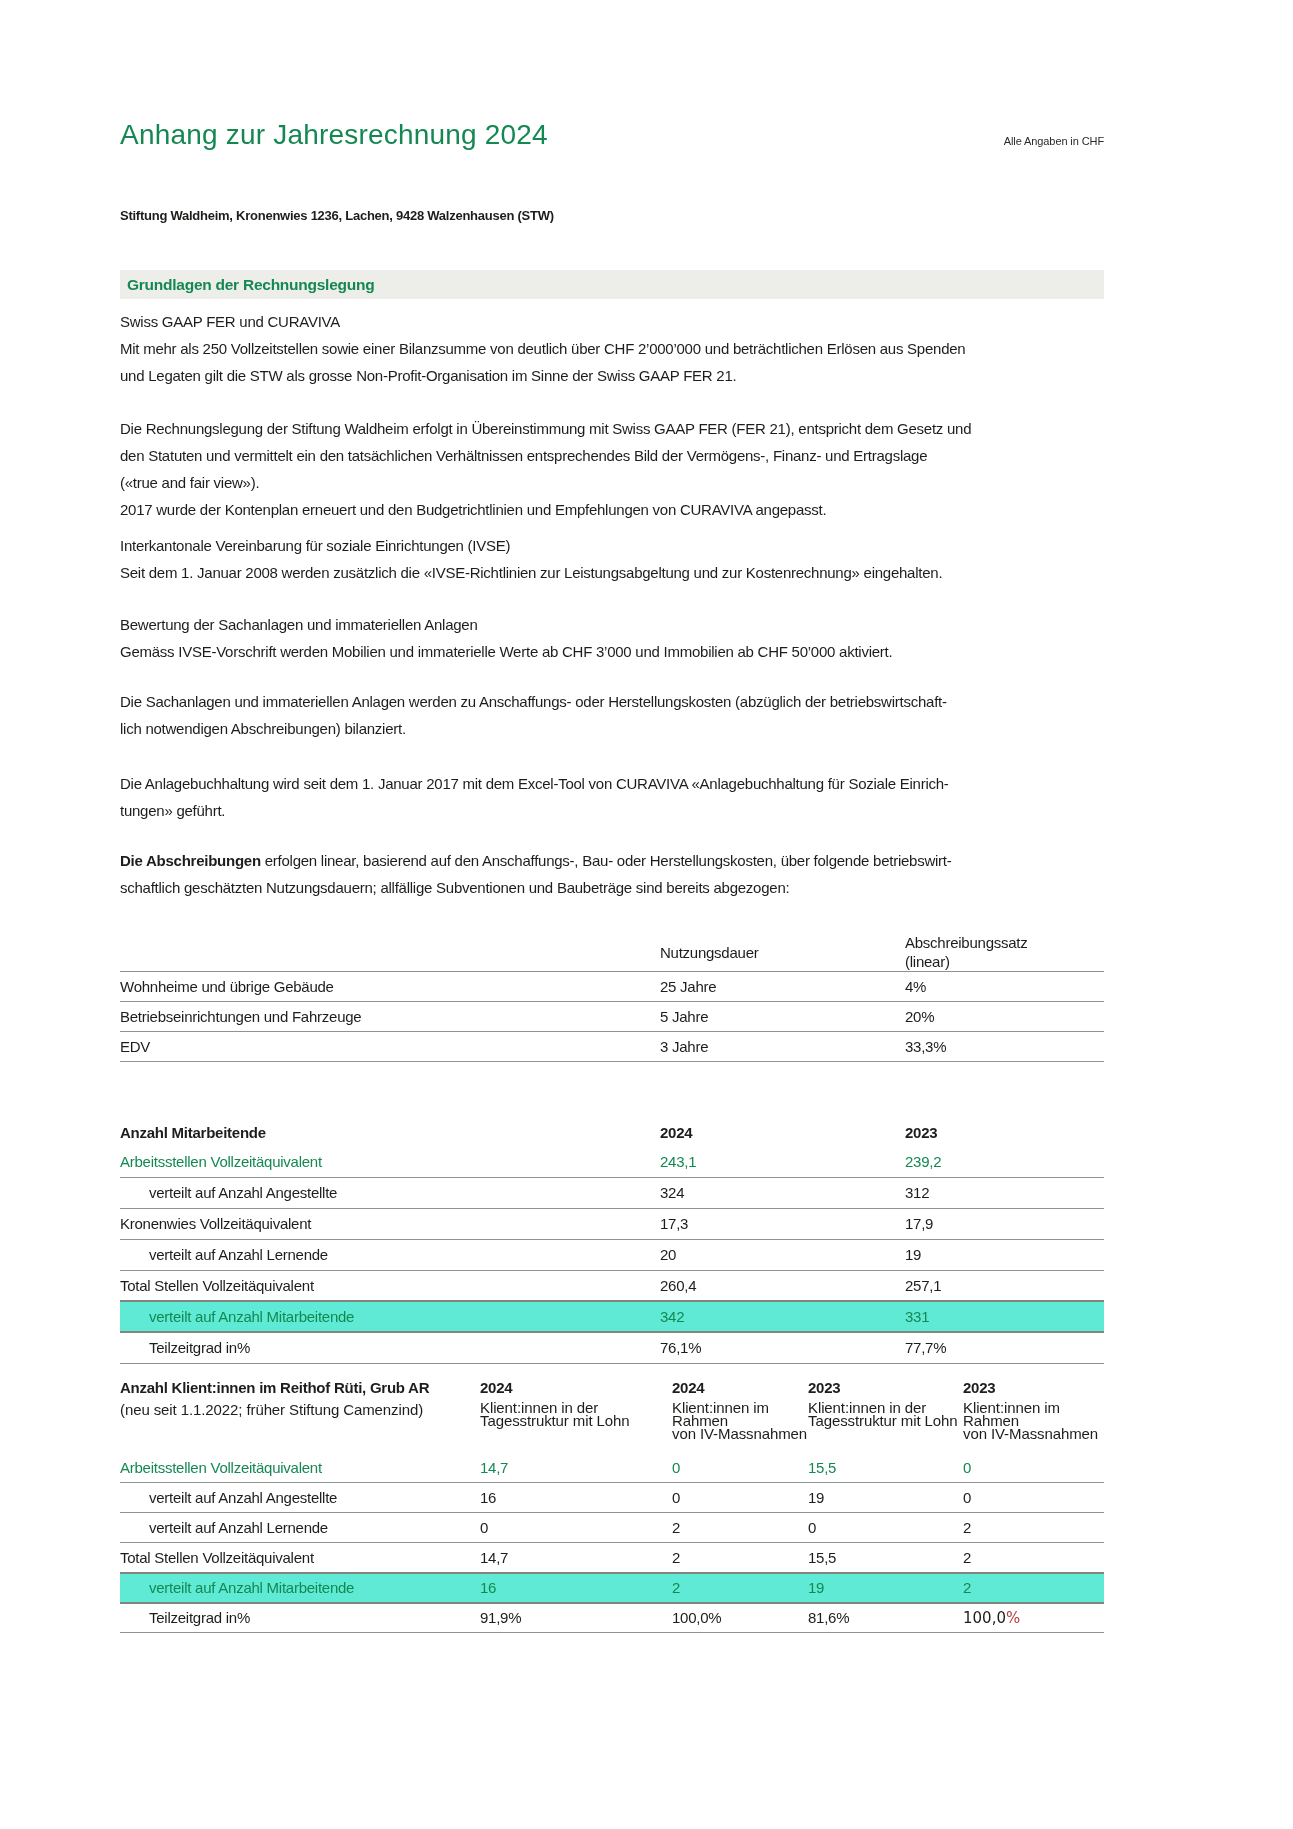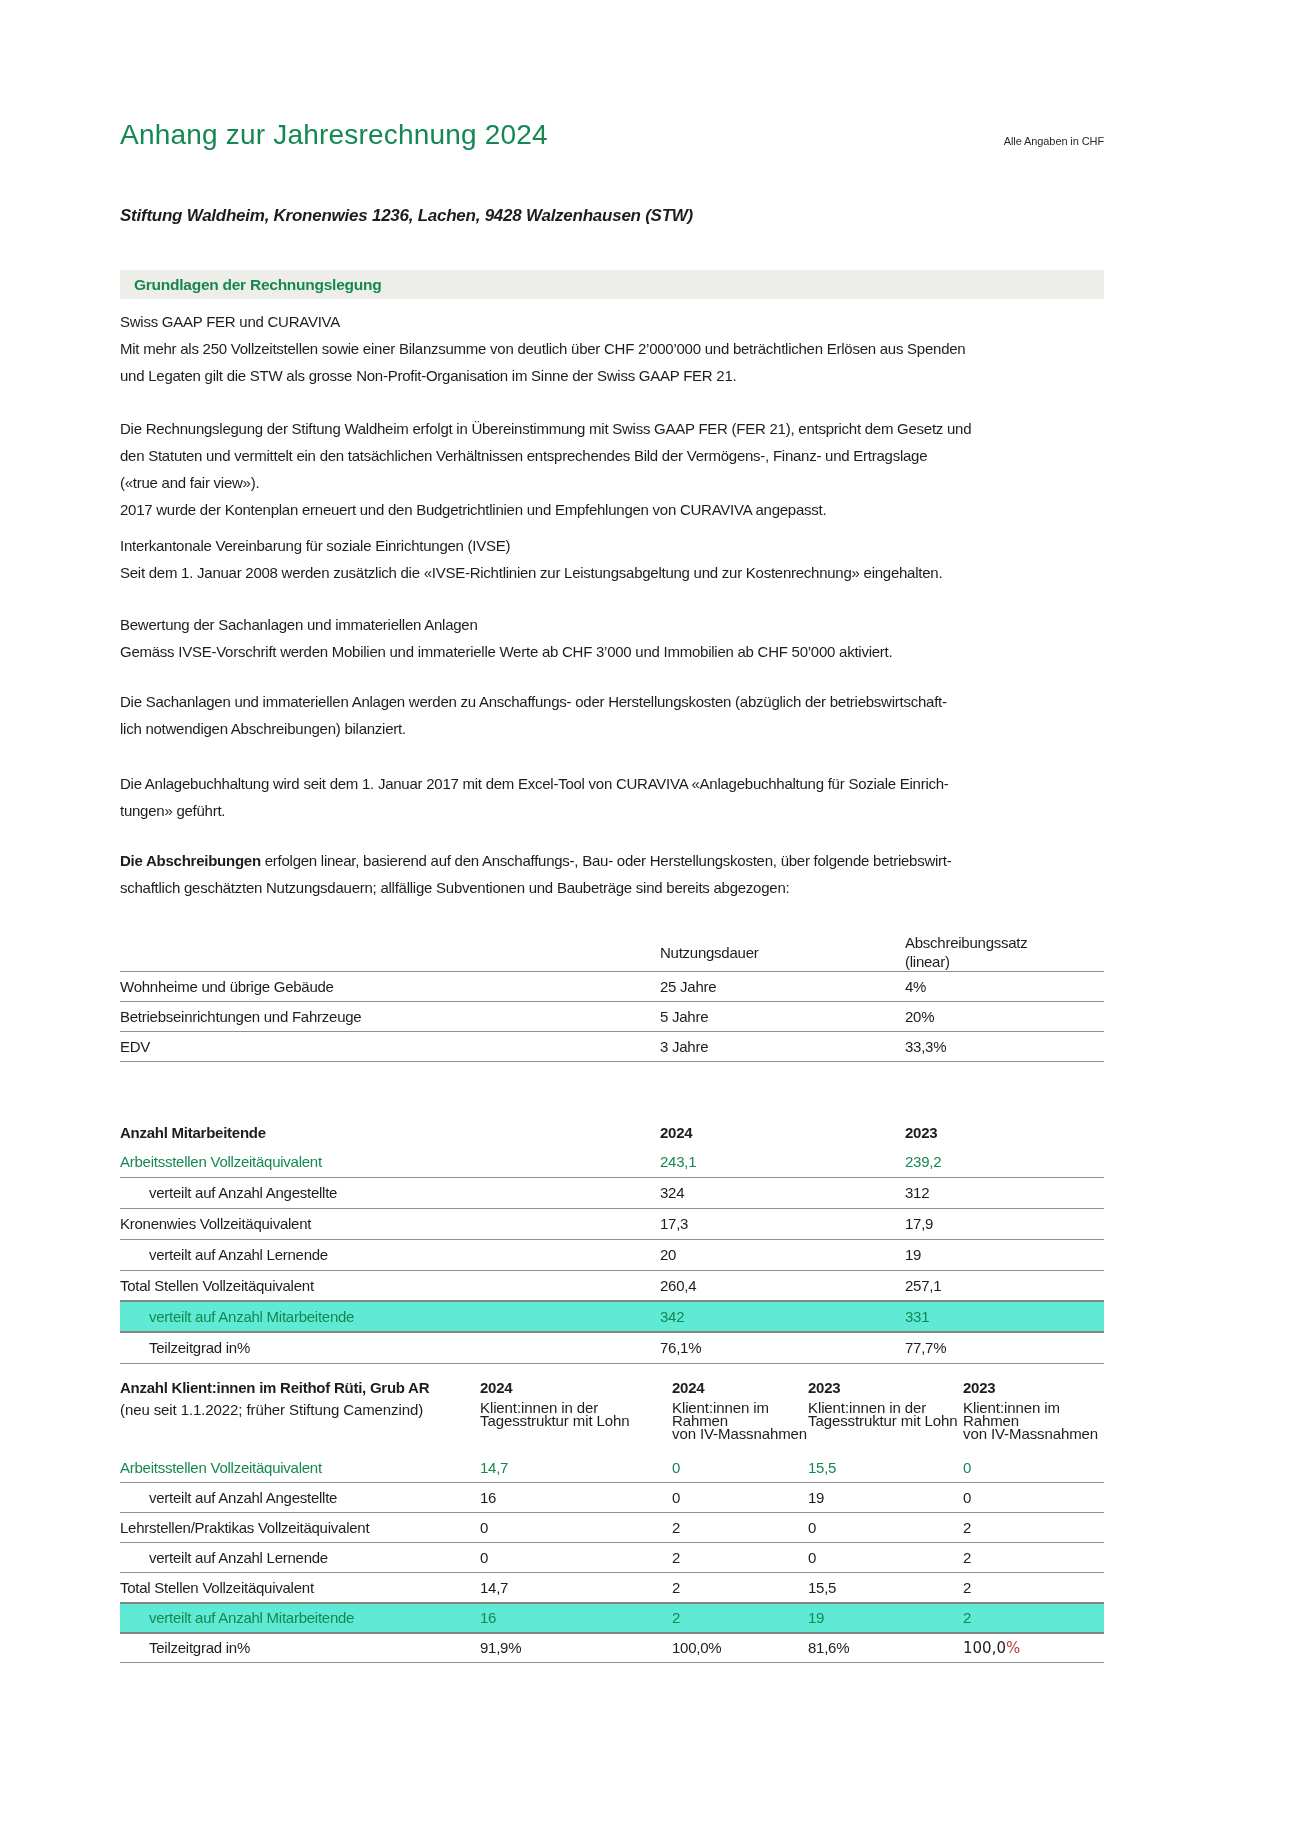--- a/index.html
+++ b/index.html
@@ -17,25 +17,25 @@
     letter-spacing:-0.25px;
   }
   .page{position:relative;margin-left:120px;width:984px;}
   
   .doc-header{display:flex;justify-content:space-between;align-items:flex-end;padding-top:118px;}
   .title{
     margin:0;font-size:28px;line-height:34px;font-weight:normal;
     color:var(--green);letter-spacing:0.2px;
   }
   .chf-note{font-size:11px;color:#2a2a28;margin-bottom:5px;letter-spacing:-0.1px;}
-  .org{margin:54px 0 0 0;font-size:17px;line-height:20px;font-weight:bold;font-style:italic;}
+  .org{margin:54px 0 0 0;font-size:13px;line-height:20px;font-weight:bold;}
   
   .band{
     margin-top:44px;height:29px;background:var(--band-bg);
-    display:flex;align-items:center;padding-left:14px;box-sizing:border-box;
+    display:flex;align-items:center;padding-left:7px;box-sizing:border-box;
   }
   .band span{color:var(--green);font-weight:bold;font-size:15.5px;}
   
   .block-heading{margin:9px 0 0 0;font-size:15px;line-height:27px;font-weight:normal;}
   .block-heading.sp12{}
   .block-heading.sp25{margin-top:25px;}
   .para{margin:0;font-size:15px;line-height:27px;white-space:pre-line;}
   .para.sp26{margin-top:26px;}
   .para.sp23{margin-top:23px;}
   .para.sp28{margin-top:28px;}
@@ -230,27 +230,20 @@
         <td class="num g">15,5</td>
         <td class="num last g">0</td>
       </tr>
       <tr class="row ind">
         <td class="lbl b">verteilt auf Anzahl Angestellte</td>
         <td class="num b">16</td>
         <td class="num b">0</td>
         <td class="num b">19</td>
         <td class="num last b">0</td>
       </tr>
-      <tr class="row">
-        <td class="lbl">Lehrstellen/Praktikas Vollzeitäquivalent</td>
-        <td class="num">0</td>
-        <td class="num">2</td>
-        <td class="num">0</td>
-        <td class="num last">2</td>
-      </tr>
       <tr class="row ind">
         <td class="lbl b">verteilt auf Anzahl Lernende</td>
         <td class="num b">0</td>
         <td class="num b">2</td>
         <td class="num b">0</td>
         <td class="num last b">2</td>
       </tr>
       <tr class="row">
         <td class="lbl">Total Stellen Vollzeitäquivalent</td>
         <td class="num">14,7</td>

